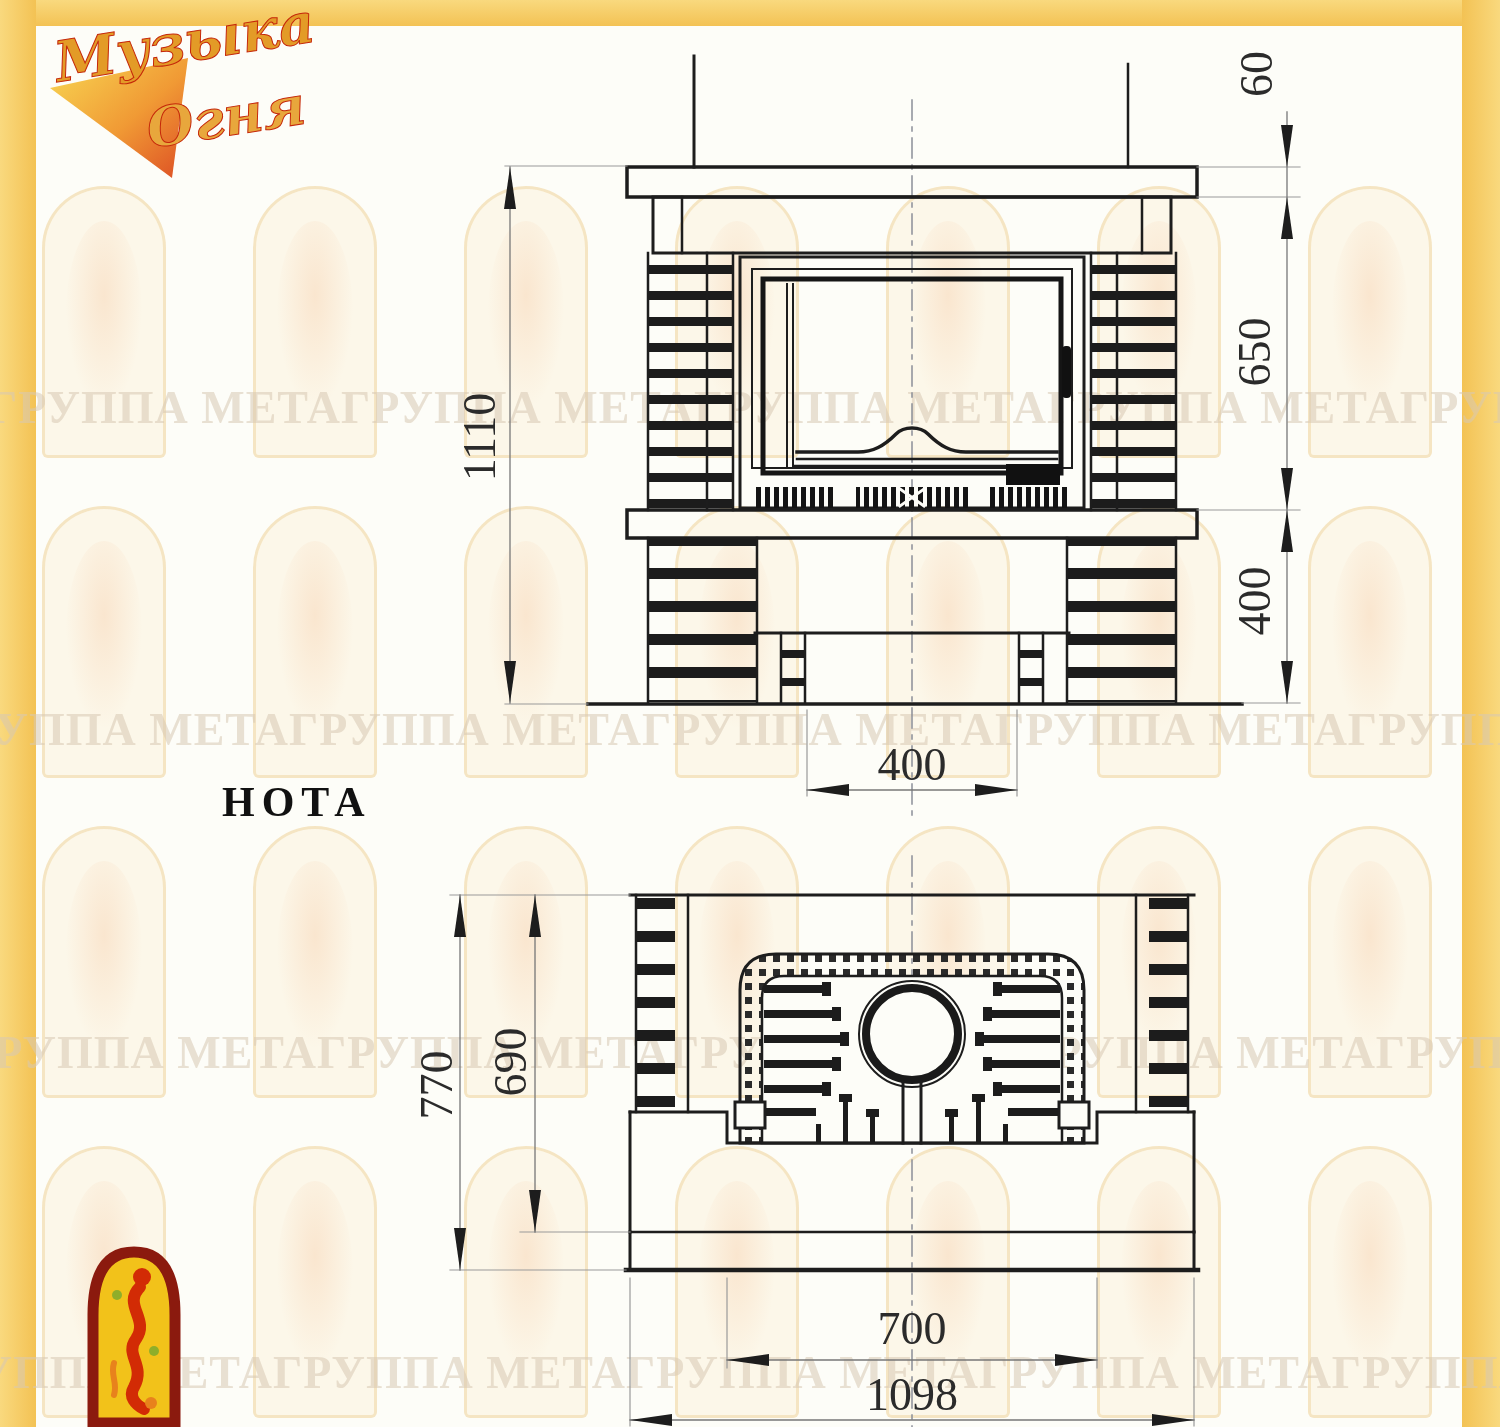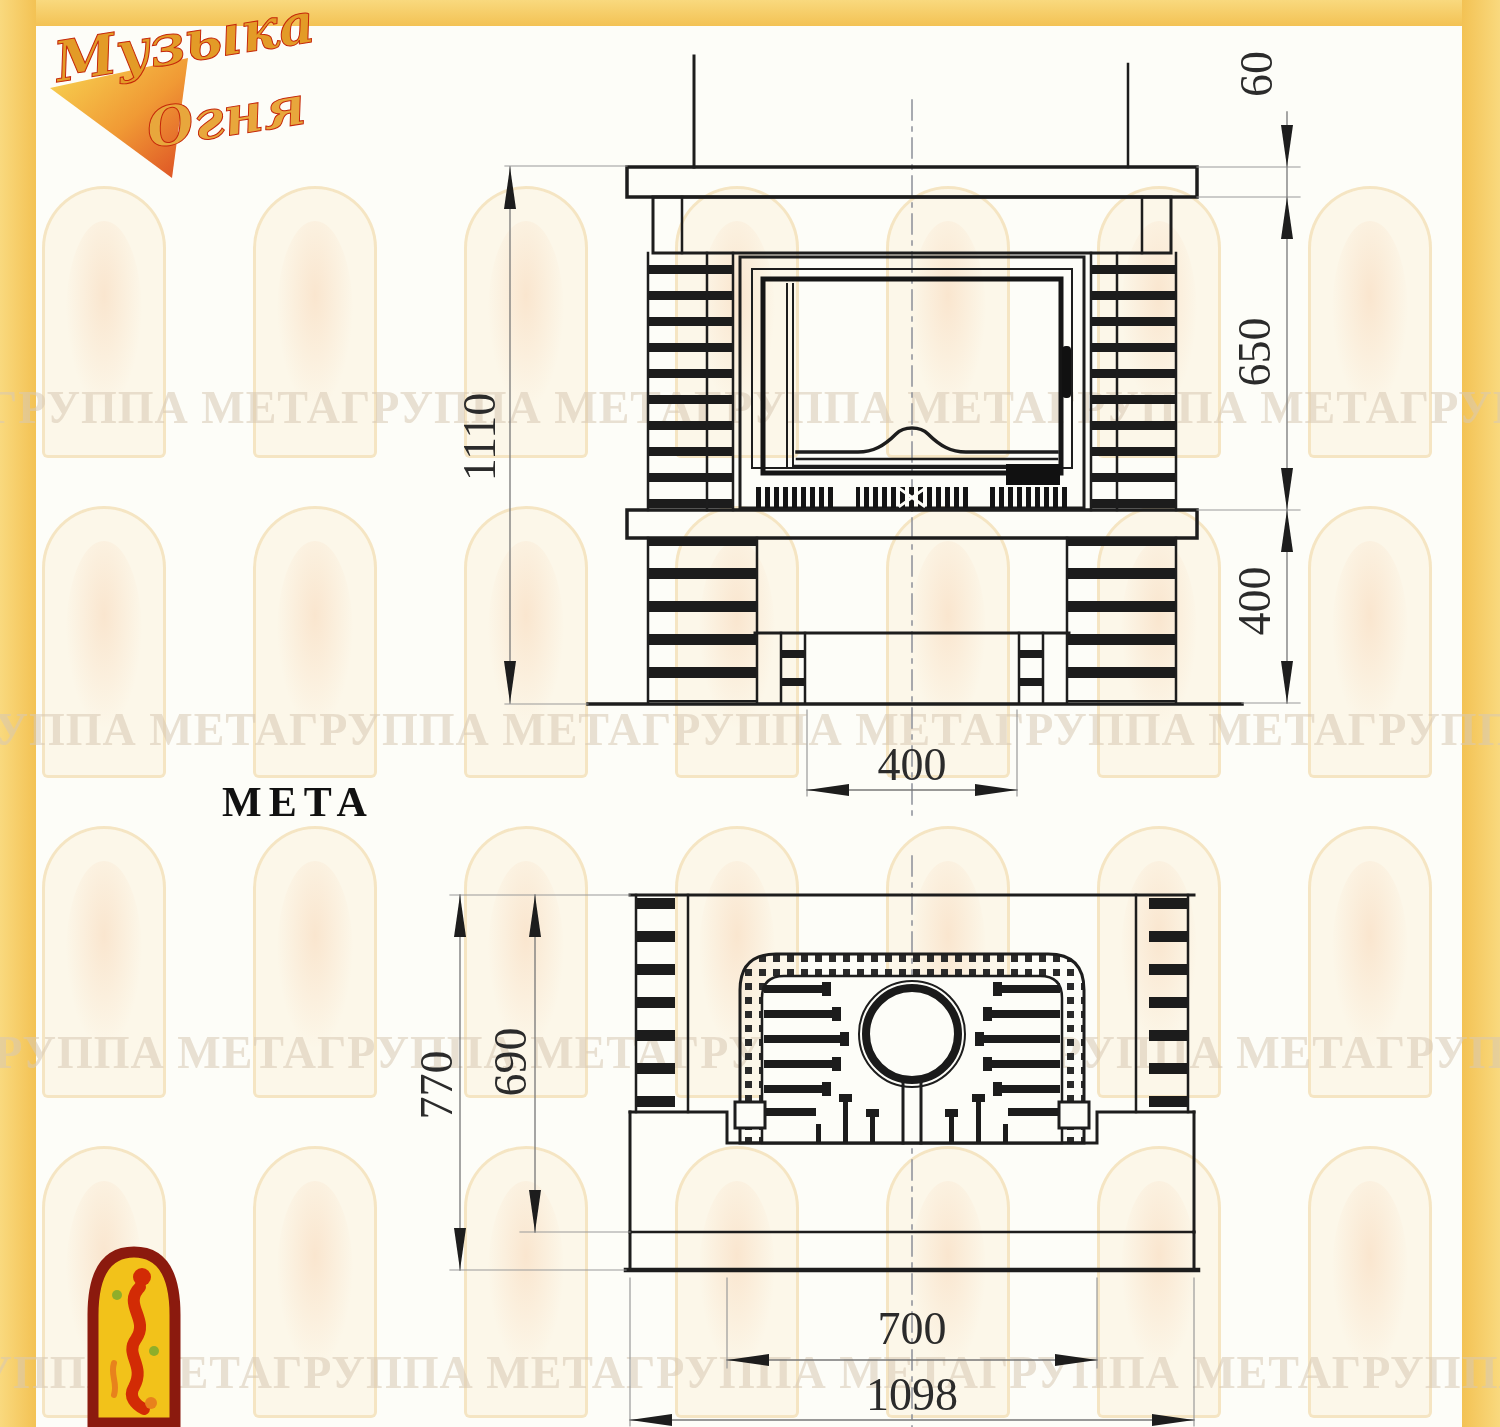--- a/index.html
+++ b/index.html
@@ -287,21 +287,21 @@
       </g>
 
       <text class="dim" x="436" y="1085" text-anchor="middle" dominant-baseline="central" transform="rotate(-90 436 1085)">770</text>
       <text class="dim" x="510" y="1062" text-anchor="middle" dominant-baseline="central" transform="rotate(-90 510 1062)">690</text>
       <text class="dim" x="912" y="1328" text-anchor="middle" dominant-baseline="central">700</text>
       <text class="dim" x="912" y="1394" text-anchor="middle" dominant-baseline="central">1098</text>
     </g>
   </g>
 </svg>
 
-<div id="product-label">МЕТА</div>
+<div id="product-label">НОТА</div>
 
 <svg id="brand-logo" viewBox="0 0 300 180">
   <defs>
     <linearGradient id="flameGrad" x1="0" y1="0" x2="1" y2="1">
       <stop offset="0" stop-color="#f7d441"></stop>
       <stop offset=".55" stop-color="#ef8f1f"></stop>
       <stop offset="1" stop-color="#d93a0c"></stop>
     </linearGradient>
   </defs>
   <path d="M28 78 L150 168 L166 48 Z" fill="url(#flameGrad)" opacity=".9"></path>

